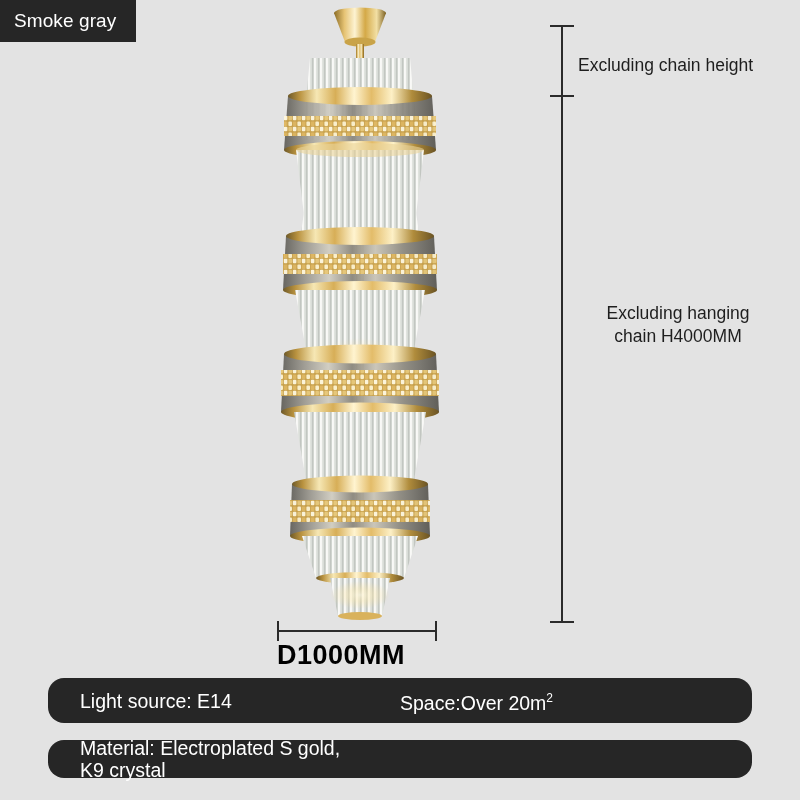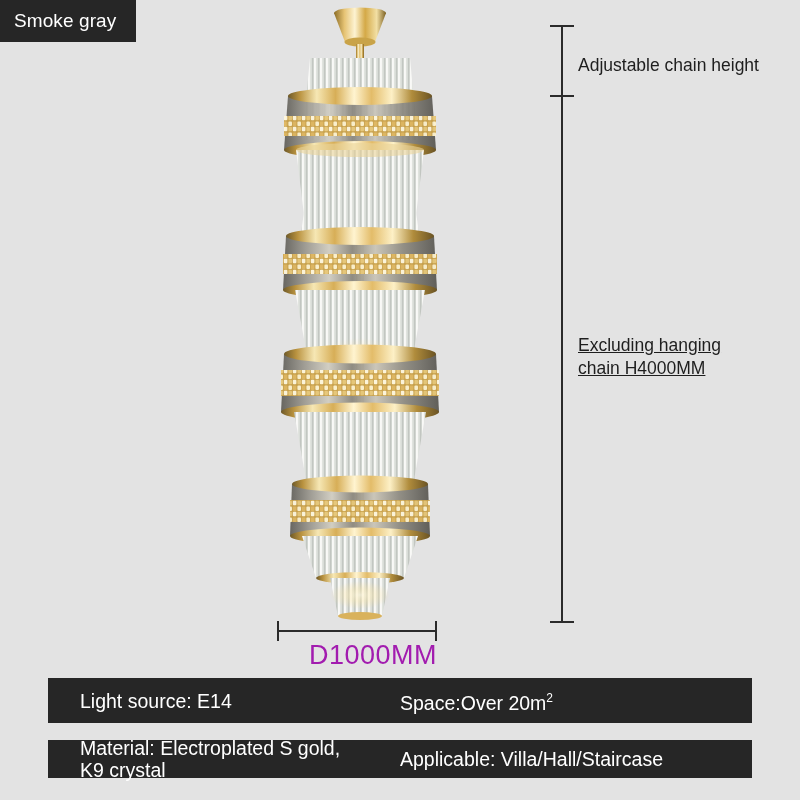--- a/index.html
+++ b/index.html
@@ -60,21 +60,21 @@
 
   .vlabel {
     position: absolute;
     left: 578px;
     color: #1e1e1e;
     font-size: 17.5px;
     line-height: 23px;
     white-space: pre-line;
   }
   .vlabel.top  { top: 54px; }
-  .vlabel.mid  { top: 334px; width: 200px; text-decoration: underline; }
+  .vlabel.mid  { top: 302px; text-align: center; width: 200px; }
 
   .hdim {
     position: absolute;
     left: 277px;
     top: 630px;
     width: 160px;
     height: 2px;
     background: #2b2b2b;
   }
   .hdim .tick {
@@ -85,36 +85,38 @@
     background: #2b2b2b;
   }
   .hdim .tick.t-left  { left: 0px; }
   .hdim .tick.t-right { left: 158px; }
 
   .hlabel {
     position: absolute;
     left: 277px;
     top: 640px;
     width: 160px;
-    text-align: right;
+    text-align: left;
     font-size: 27px;
-    color: #a21caf;
+    color: #000000;
     letter-spacing: .5px;
+    font-weight: bold;
   }
 
   
   .spec-bar {
     position: absolute;
     left: 48px;
     width: 704px;
     background: #262626;
     display: flex;
     align-items: center;
     box-sizing: border-box;
     padding: 0 0 0 32px;
+    border-radius: 16px;
   }
   .spec-bar.row1 { top: 678px; height: 45px; }
   .spec-bar.row2 { top: 740px; height: 38px; }
 
   .spec-cell {
     color: #ffffff;
     font-size: 19.5px;
     line-height: 22px;
     white-space: pre-line;
   }
@@ -288,36 +290,35 @@
   <div class="color-badge">
     <span>Smoke gray</span>
   </div>
 
   <div class="vdim">
     <div class="tick t-top"></div>
     <div class="tick t-mid"></div>
     <div class="tick t-bot"></div>
   </div>
 
-  <div class="vlabel top">Adjustable chain height</div>
+  <div class="vlabel top">Excluding chain height</div>
 
   <div class="vlabel mid">Excluding hanging
 chain H4000MM</div>
 
   <div class="hdim">
     <div class="tick t-left"></div>
     <div class="tick t-right"></div>
   </div>
 
   <div class="hlabel">D1000MM</div>
 
   <div class="spec-bar row1">
     <div class="spec-cell c1">Light source: E14</div>
     <div class="spec-cell c2"><span>Space:Over 20m</span><sup>2</sup></div>
   </div>
 
   <div class="spec-bar row2">
     <div class="spec-cell c1">Material: Electroplated S gold,
 K9 crystal</div>
-    <div class="spec-cell c2">Applicable: Villa/Hall/Staircase</div>
   </div>
 
 </div>
 
 </body></html>

